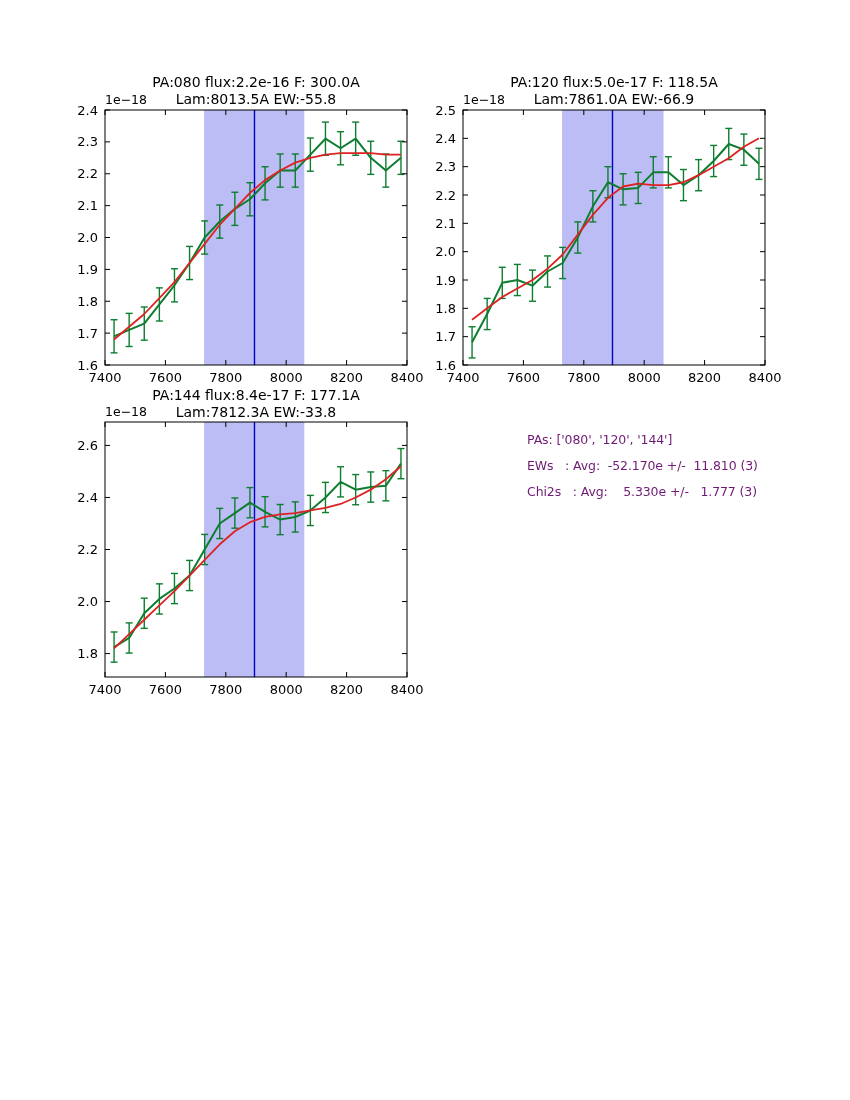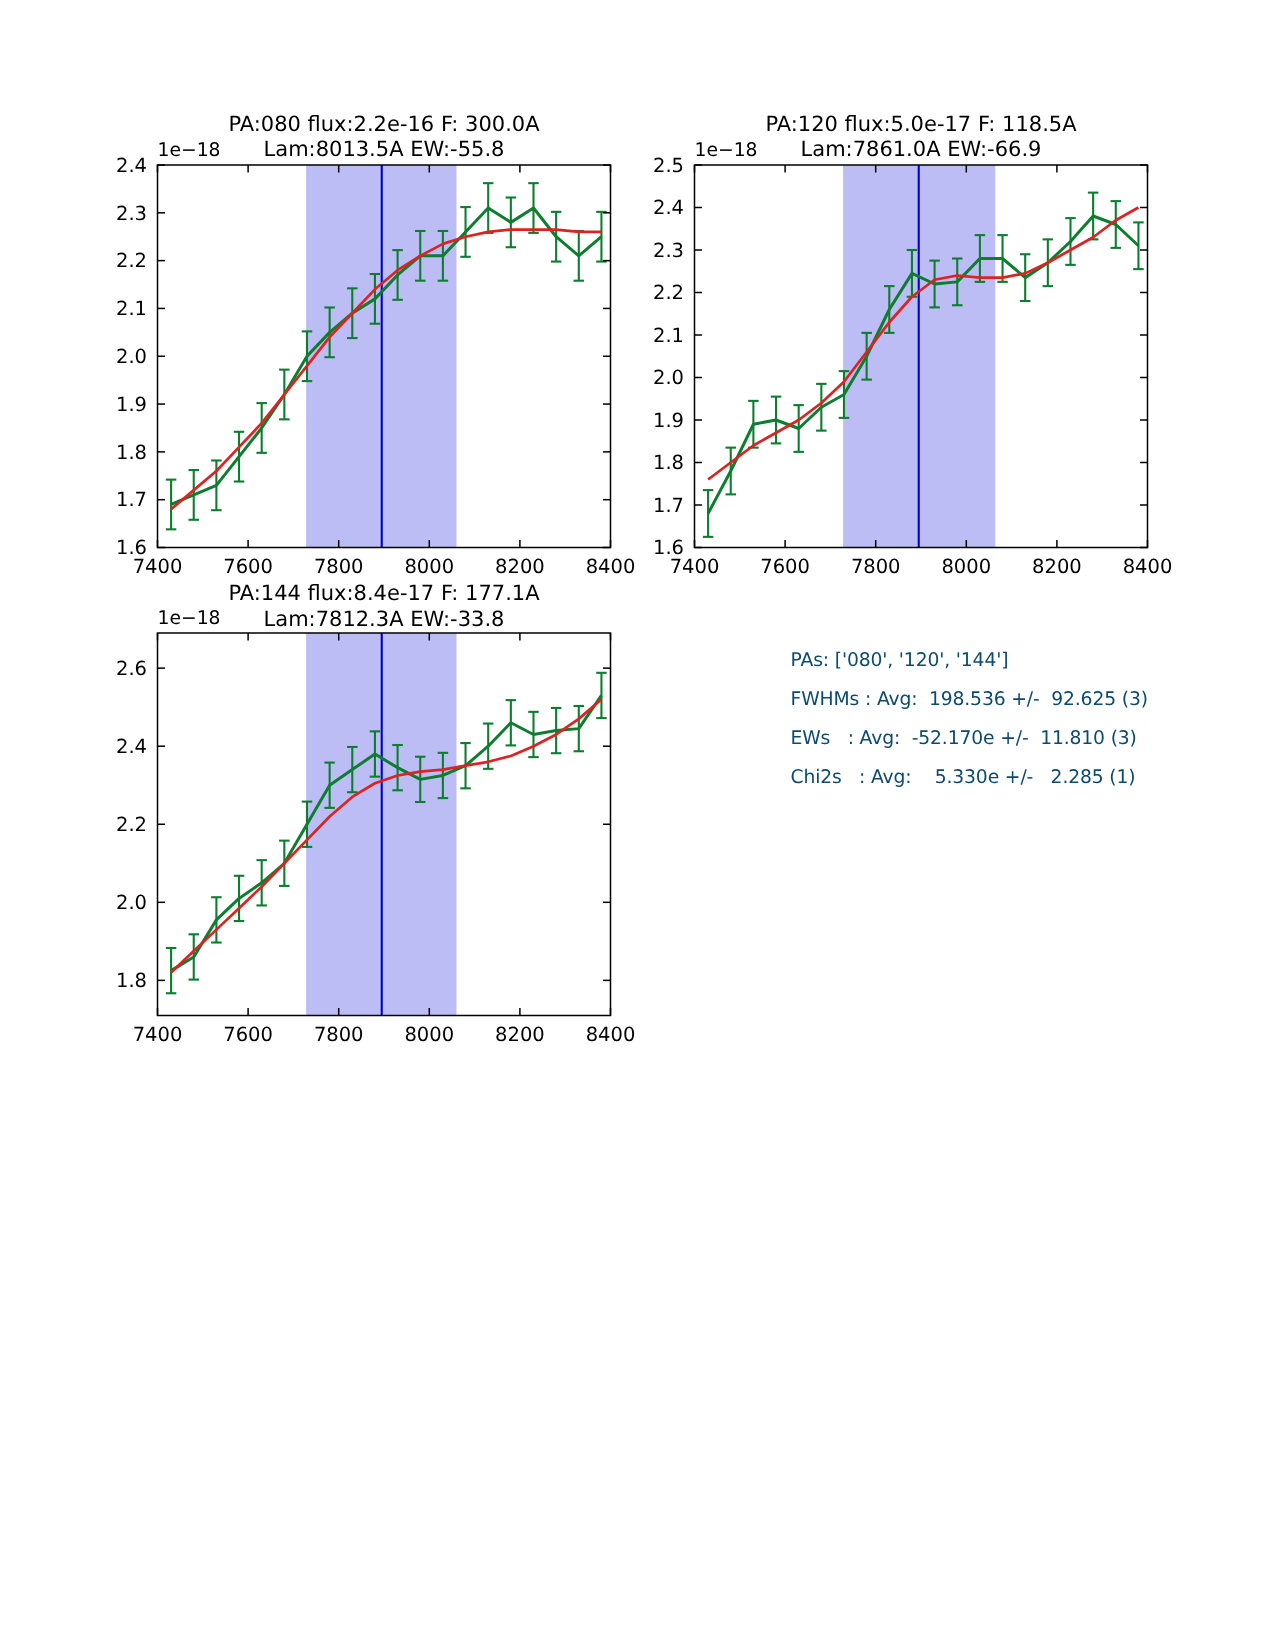--- a/index.html
+++ b/index.html
@@ -8,21 +8,21 @@
     width:850px;height:1100px;
     background:#ffffff;
     font-family:"DejaVu Sans", sans-serif;
     overflow:hidden;
   }
   #charts-svg{position:absolute;left:0;top:0;}
   .summary{
     position:absolute;
     left:527px;top:430px;
     font-size:12.5px;
-    color:#0c4a6e;
+    color:#701a75;
     letter-spacing:-0.1px;
   }
   .summary-line{
     white-space:pre;
     height:26px;
     line-height:19px;
   }
 </style>
 </head>
 <body>
@@ -362,17 +362,16 @@
         <line x1="407" y1="445.41836734693874" x2="402" y2="445.41836734693874" stroke="#000000" stroke-width="1"></line>
         <text x="98" y="449.91836734693874" text-anchor="end" fill="#000000" font-size="13" font-family="&quot;DejaVu Sans&quot;, sans-serif">2.6</text>
         <text x="256" y="400" text-anchor="middle" fill="#000000" font-size="14" font-family="&quot;DejaVu Sans&quot;, sans-serif">PA:144 flux:8.4e-17 F: 177.1A</text>
         <text x="256" y="417" text-anchor="middle" fill="#000000" font-size="14" font-family="&quot;DejaVu Sans&quot;, sans-serif">Lam:7812.3A EW:-33.8</text>
         <text x="105" y="416" text-anchor="start" fill="#000000" font-size="12.5" font-family="&quot;DejaVu Sans&quot;, sans-serif">1e−18</text>
       </g>
     </svg>
 
   <div class="summary">
     <div class="summary-line">PAs: ['080', '120', '144']</div>
-    <div class="summary-line">FWHMs : Avg:  198.536 +/-  92.625 (3)</div>
     <div class="summary-line">EWs   : Avg:  -52.170e +/-  11.810 (3)</div>
-    <div class="summary-line">Chi2s   : Avg:    5.330e +/-   2.285 (1)</div>
+    <div class="summary-line">Chi2s   : Avg:    5.330e +/-   1.777 (3)</div>
   </div>
 </div>
 
 </body></html>

